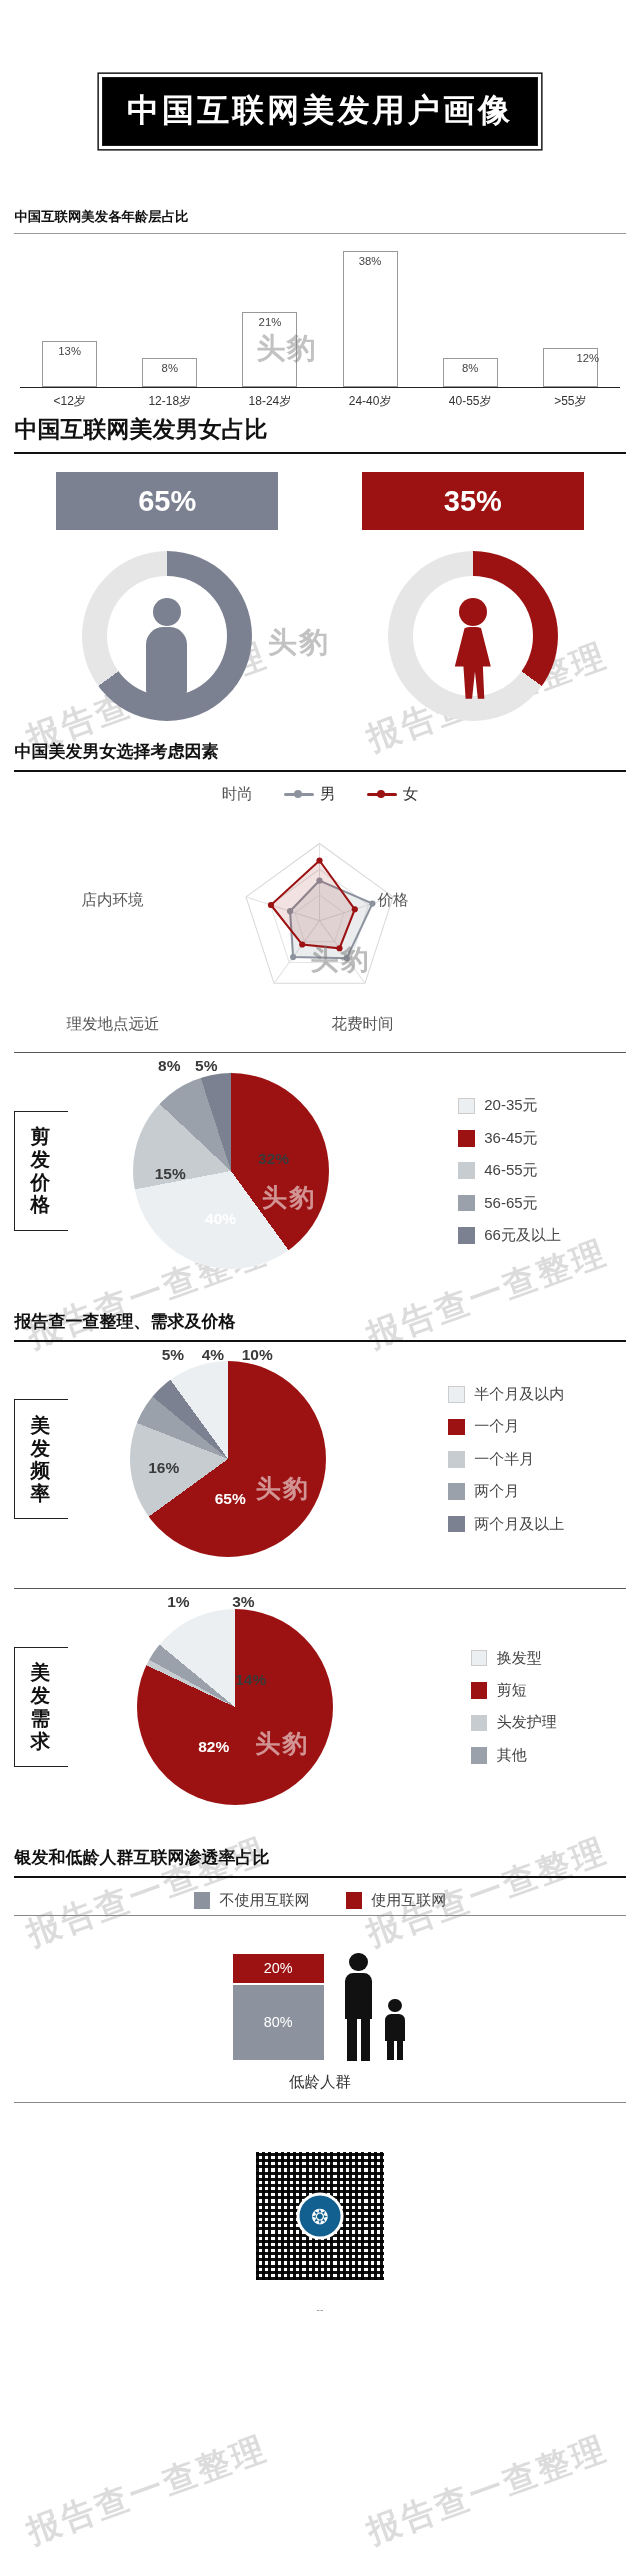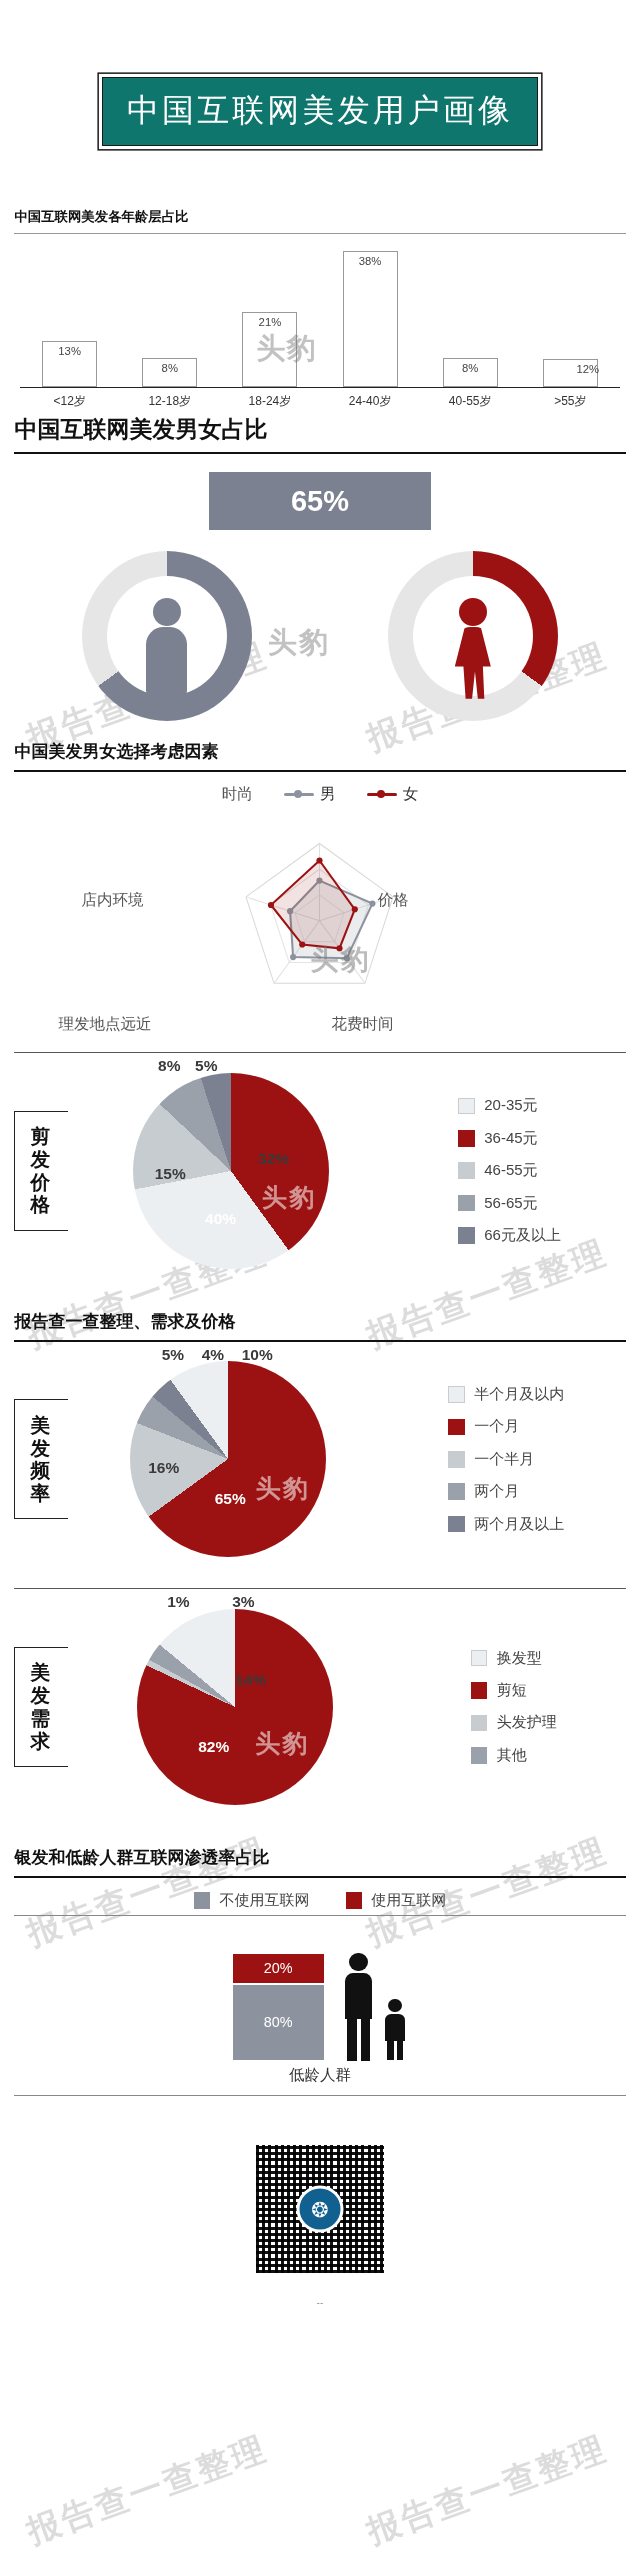--- a/index.html
+++ b/index.html
@@ -36,24 +36,24 @@
     letter-spacing: 3.1px;
   }
   
   .main-title-wrap {
     margin: 77px auto 0 auto;
     width: 536px;
     display: flex;
     justify-content: center;
   }
   .main-title {
-    background: #0f766e;
+    background: #000000;
     color: #ffffff;
     font-size: 32px;
-    font-weight: normal;
+    font-weight: bold;
     letter-spacing: 3.1px;
     padding: 11.3px 24px;
     border: 1.5px solid #1a1a1a;
     box-shadow: 0 0 0 3.1px #fff, 0 0 0 4.6px #1a1a1a;
   }
   .section {
     position: relative;
     z-index: 10;
   }
   .sec-title {
@@ -272,21 +272,21 @@
   .pen-group { display: flex; align-items: flex-end; gap: 13.4px; }
   .pen-bar { width: 93px; }
   .pen-seg {
     display: flex; align-items: center; justify-content: center;
     font-size: 14.4px; font-weight: normal; color: #fff;
     border: 1px solid #fff;
   }
   .pen-seg.top { background: #9c1111; }
   .pen-seg.bot { background: #8d939e; }
   .pen-cap {
-    text-align: center; font-size: 15.5px; color: #333; margin-top: 4px;
+    text-align: center; font-size: 15.5px; color: #333; margin-top: 11px;
   }
   .pen-figs { display: flex; align-items: flex-end; gap: 3.1px; height: 129px; }
   .fig-adult, .fig-child, .fig-old { position: relative; }
   .fig-adult { width: 41px; height: 108px; }
   .fig-child { width: 26px; height: 62px; }
   .fig-old { width: 44px; height: 108px; }
   .f-head { border-radius: 50%; background: #111; position: absolute; }
   .f-body { background: #111; position: absolute; }
 
   .qr-wrap { display: flex; justify-content: center; margin: 46px 0 20.6px 0; }
@@ -352,21 +352,21 @@
             <div class="bar" style="height:136px;">
               <span class="bval">38%</span>
             </div>
           </div>
         <div class="bar-col">
             <div class="bar" style="height:29px;">
               <span class="bval">8%</span>
             </div>
           </div>
         <div class="bar-col">
-            <div class="bar" style="height:28px;padding-left:35px;">
+            <div class="bar" style="height:39px;padding-left:35px;">
               <span class="bval">12%</span>
             </div>
           </div>
       </div>
       <div class="bar-labels">
         <div>&lt;12岁</div>
         <div>12-18岁</div>
         <div>18-24岁</div>
         <div>24-40岁</div>
         <div>40-55岁</div>
@@ -375,20 +375,23 @@
       <div class="wm" style="left:242px; top:95px; font-size:29px; color:rgba(120,120,120,0.45); transform:none; letter-spacing:1px;">头豹</div>
     </div>
   </div>
 
   <div class="section" style="margin-top:10.3px;">
     <div class="sec-title big">中国互联网美发男女占比</div>
     <div class="rule"></div>
     <div class="gender-wrap">
       <div class="gender-box">
         <div class="gender-pct gm">65%</div>
+      </div>
+      <div class="gender-box">
+        <div class="gender-pct gf">35%</div>
       </div>
     </div>
     <div class="gender-wrap" style="margin-top:0;">
       <div class="gender-box">
         <div class="gender-ring ring-m">
           <div class="ring-hole">
             <div class="person pm">
               <div class="p-head"></div>
                 <div class="p-body"></div>
             </div>
@@ -448,21 +451,21 @@
           <polygon points="0,-117 68.5,-22.3 38.8,53.4 -33.5,46.1 -94.2,-30.6" fill="rgba(156,17,17,0.12)" stroke="#9c1111" stroke-width="4"></polygon>
           <circle cx="0" cy="-117" r="6" fill="#9c1111"></circle>
           <circle cx="68.5" cy="-22.3" r="6" fill="#9c1111"></circle>
           <circle cx="38.8" cy="53.4" r="6" fill="#9c1111"></circle>
           <circle cx="-33.5" cy="46.1" r="6" fill="#9c1111"></circle>
           <circle cx="-94.2" cy="-30.6" r="6" fill="#9c1111"></circle>
         </g>
       </svg>
       <div class="radar-label" style="left:363px; top:80px;">价格</div>
       <div class="radar-label" style="left:317px; top:204px;">花费时间</div>
-      <div class="radar-label" style="left:44px; top:204px;">理发地点远近</div>
+      <div class="radar-label" style="left:52px; top:204px;">理发地点远近</div>
       <div class="radar-label" style="left:67px; top:80px;">店内环境</div>
       <div class="wm" style="left:296px; top:131px; font-size:28px; color:rgba(120,120,120,0.5); transform:none;">头豹</div>
     </div>
   </div>
 
   <div class="section" style="margin-top:0px;">
     <div class="rule thin"></div>
     <div class="pie-block">
       <div class="side-label">剪发价格</div>
       <div class="pie-area">

